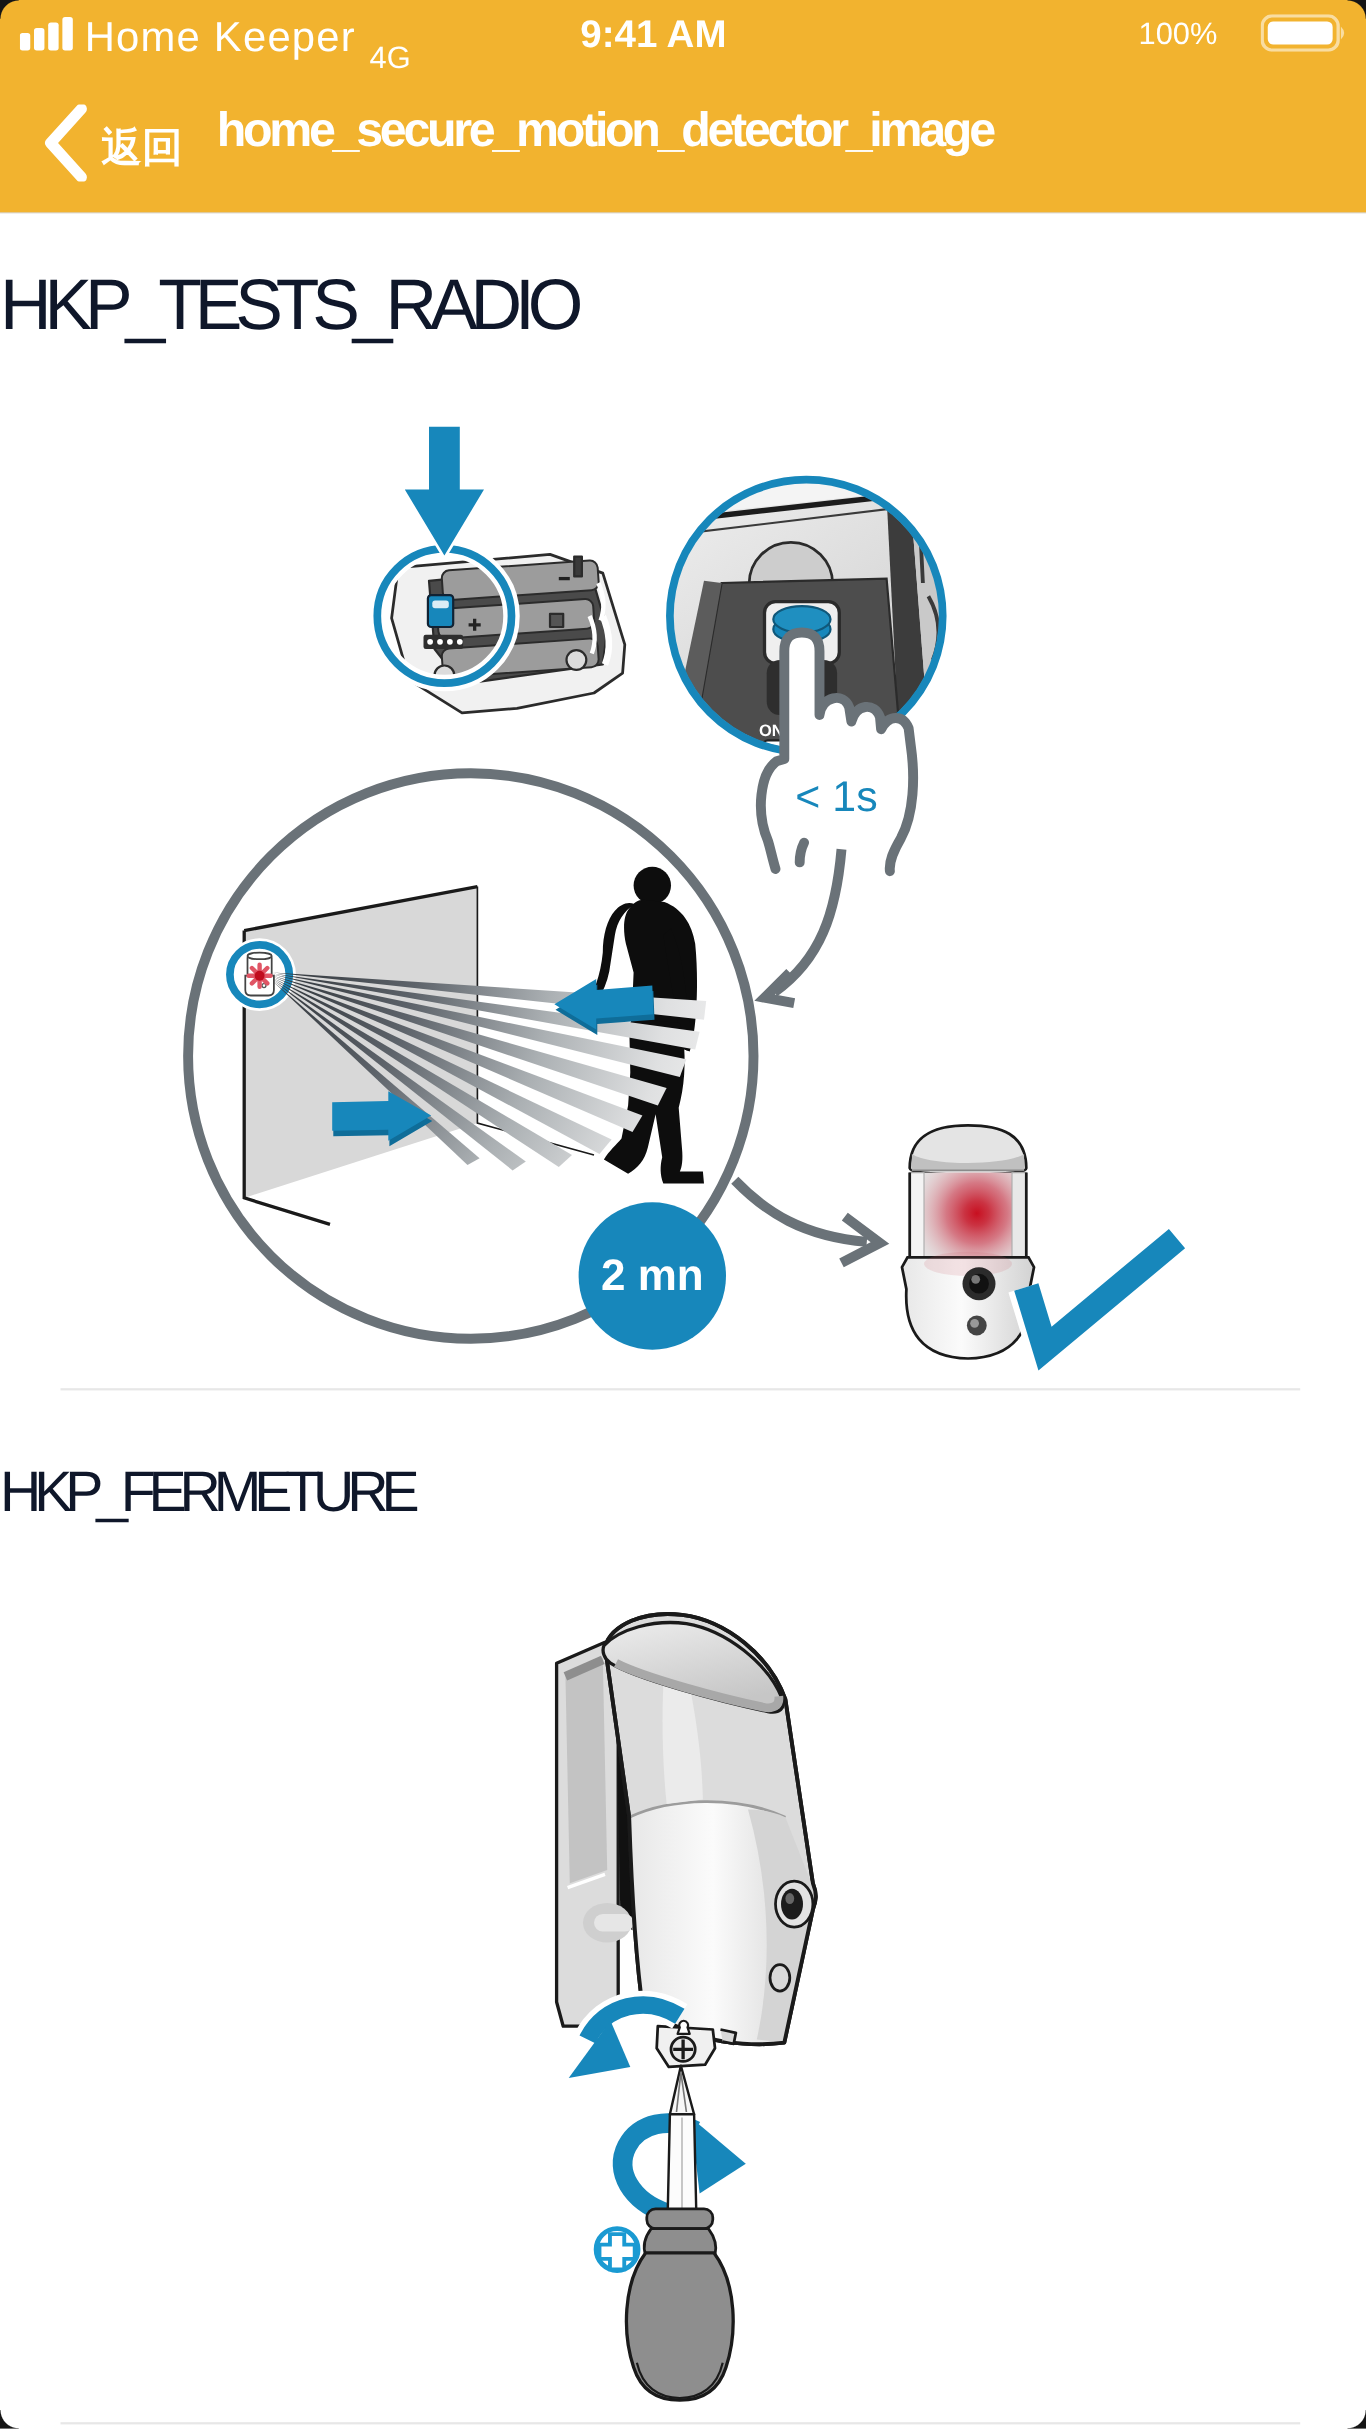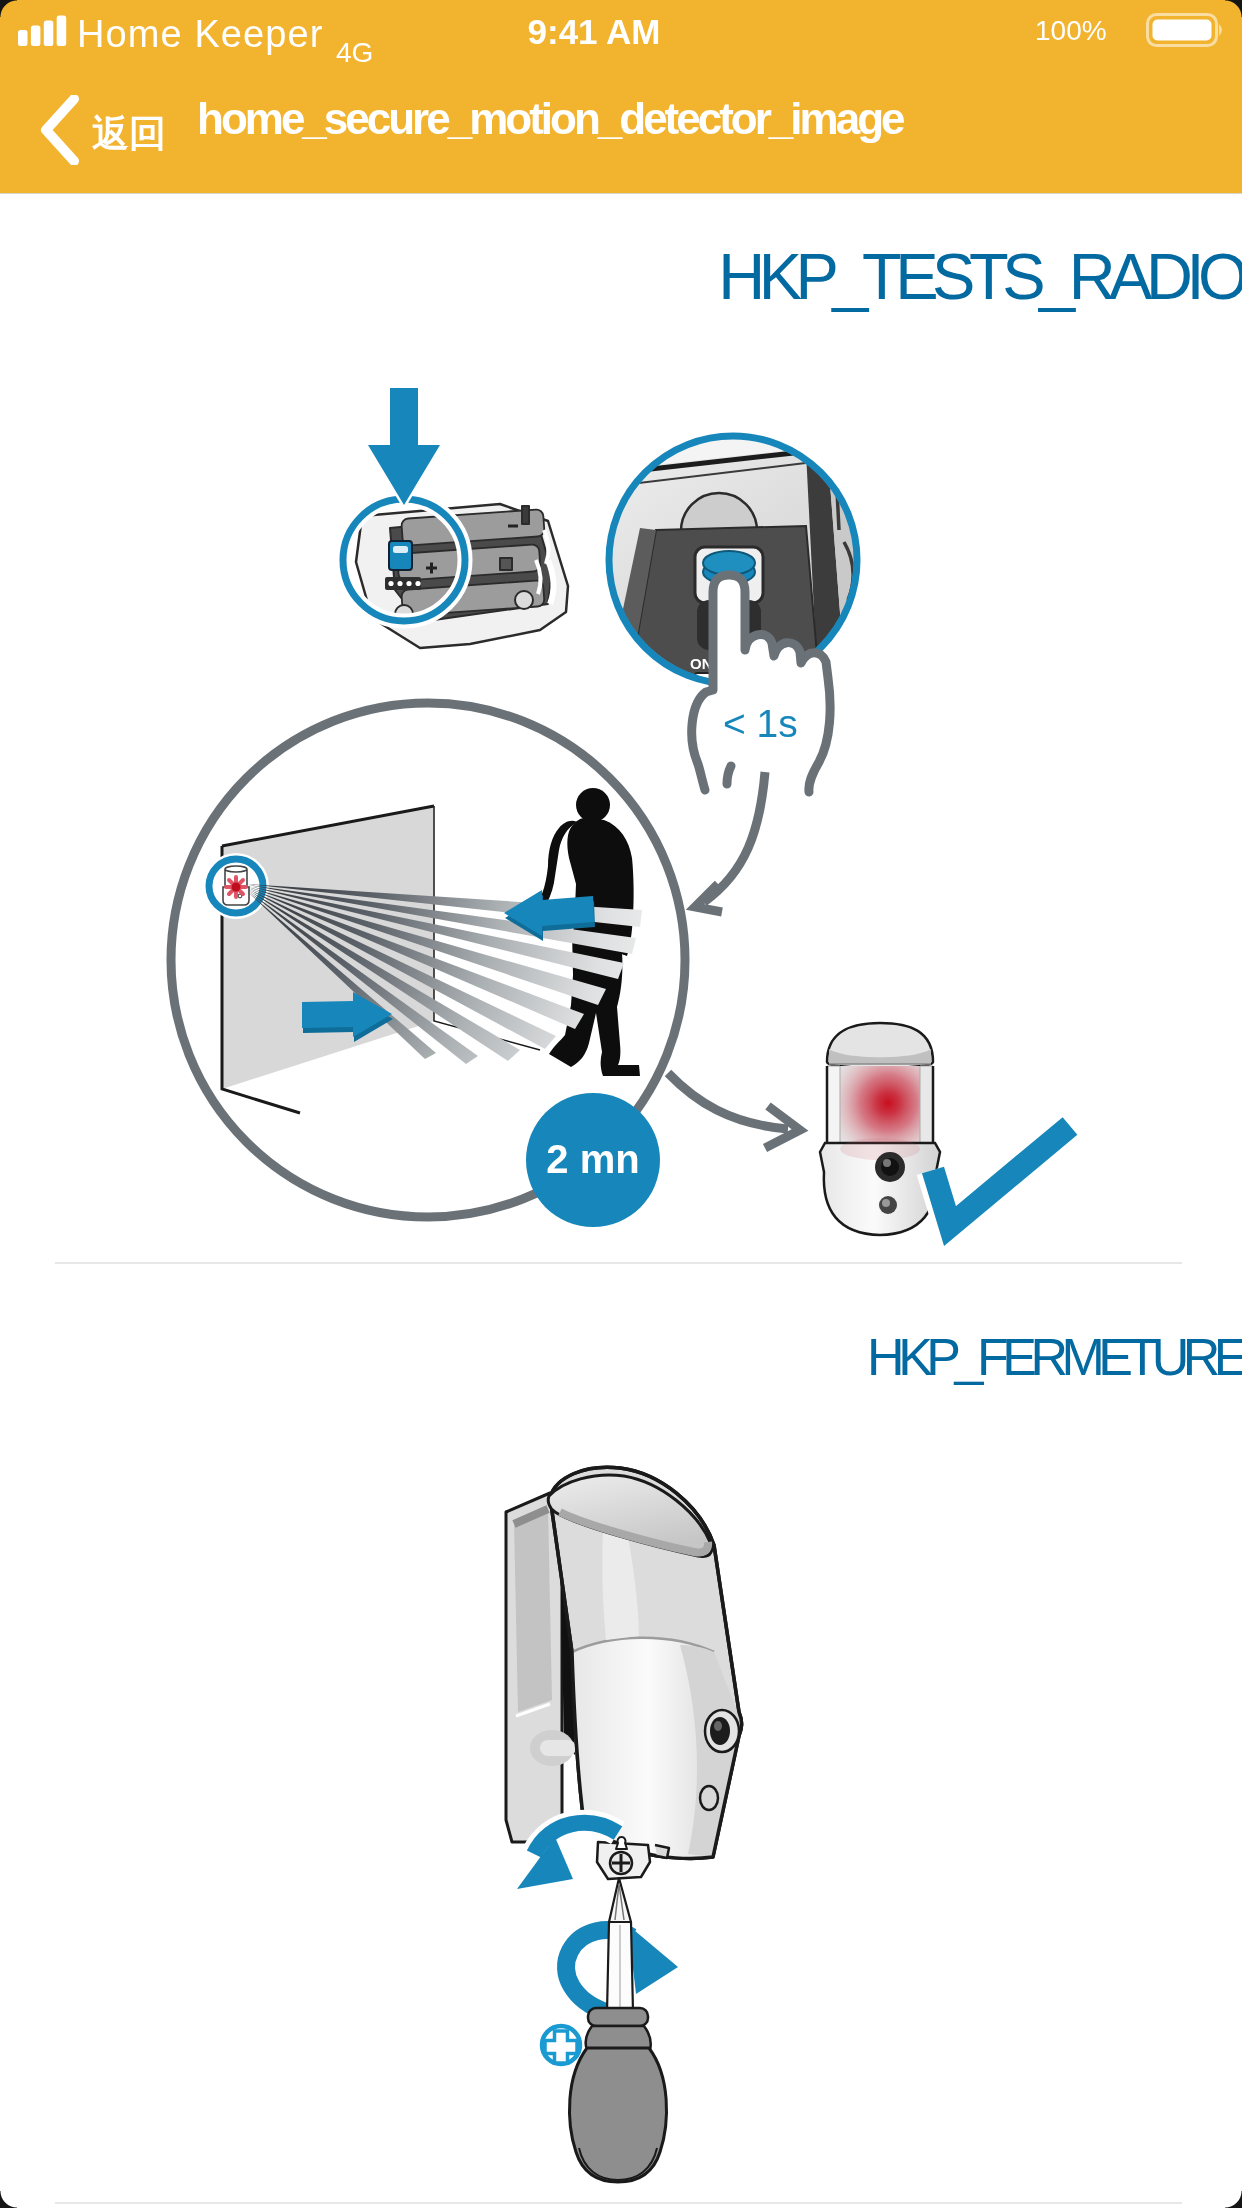--- a/index.html
+++ b/index.html
@@ -7,21 +7,21 @@
      font-family:"Liberation Sans",sans-serif;overflow:hidden;}
 .header{position:absolute;top:0;left:0;width:1242px;height:193px;background:#F2B32F;
         box-shadow:0 1px 0 #d8d4cc;}
 .corner{position:absolute;width:17px;height:17px;z-index:20;}
 .corner.tl{top:0;left:0;background:radial-gradient(circle 17px at 17px 17px, rgba(0,0,0,0) 16px, #151515 17px);}
 .corner.tr{top:0;right:0;background:radial-gradient(circle 17px at 0px 17px, rgba(0,0,0,0) 16px, #151515 17px);}
 .corner.bl{bottom:0;left:0;background:radial-gradient(circle 17px at 17px 0px, rgba(0,0,0,0) 16px, #151515 17px);}
 .corner.br{bottom:0;right:0;background:radial-gradient(circle 17px at 0px 0px, rgba(0,0,0,0) 16px, #151515 17px);}
 .sb{position:absolute;color:#fff;white-space:nowrap;}
 #time941{top:12px !important;}
-.title-h{position:absolute;width:1242px;text-align:right;color:#0369a1;}
+.title-h{position:absolute;width:1242px;text-align:left;color:#0f172a;}
 #t1{top:239px;font-size:65px;letter-spacing:-6.5px;}
 #t2{top:1327px;font-size:52px;letter-spacing:-6.5px;}
 .divider{position:absolute;left:55px;width:1127px;height:2px;background:#e7e7e7;}
 #d1{top:1262px;}
 #d2{top:2202px;}
 </style>
 </head>
 <body>
 <div class="header"></div>
 <div class="corner tl"></div>

